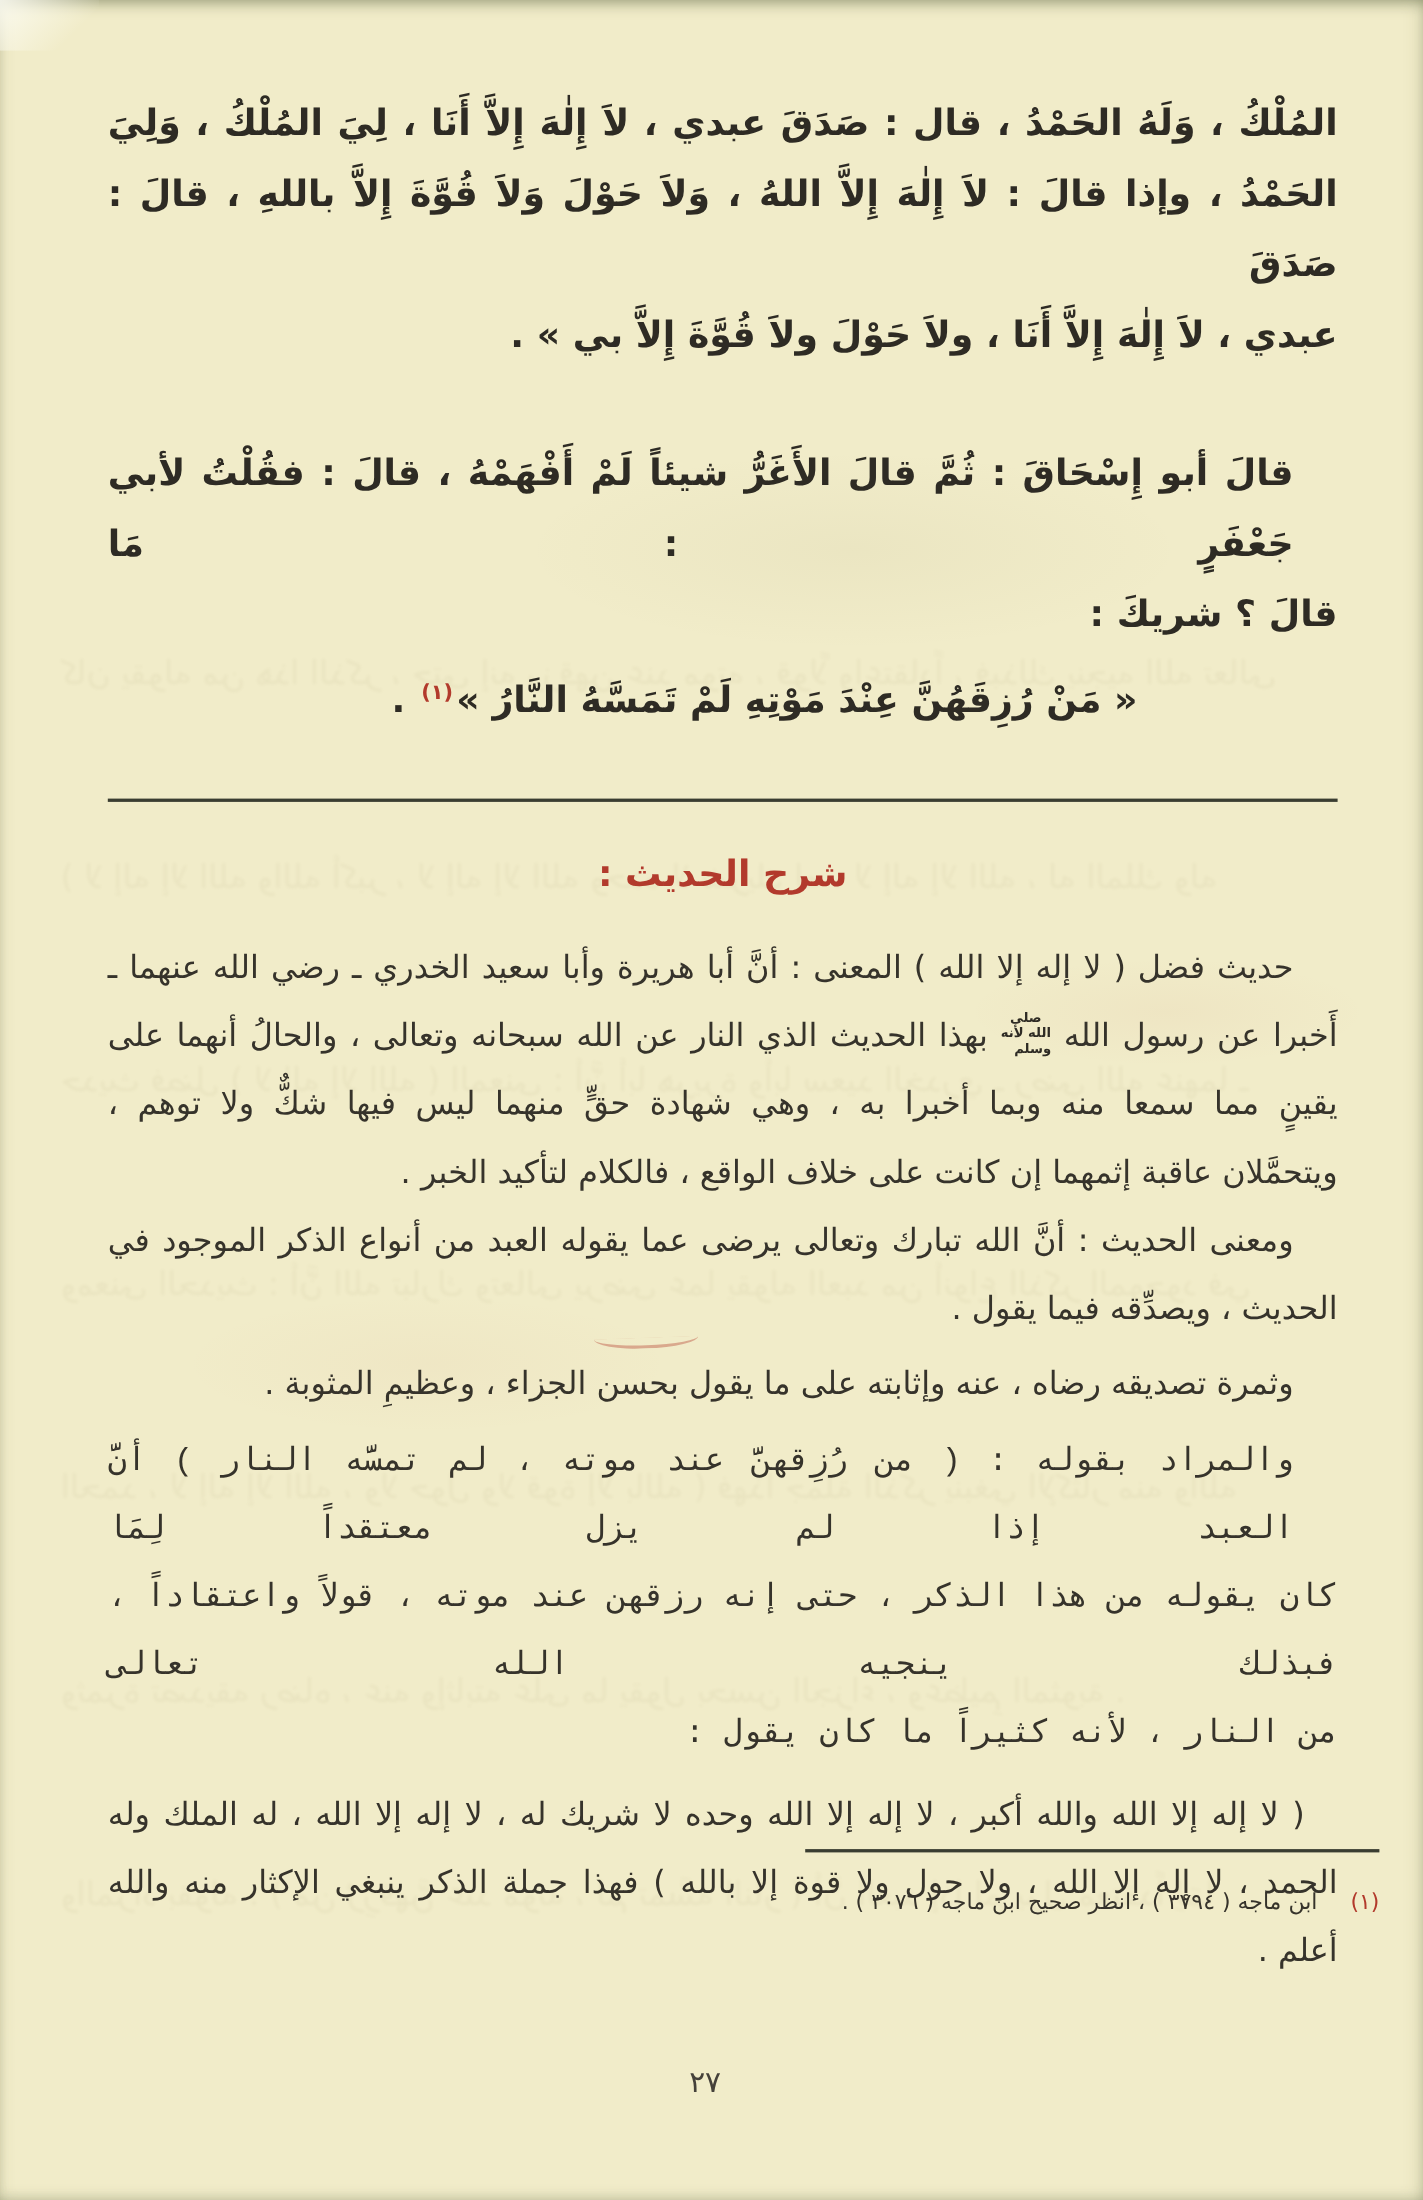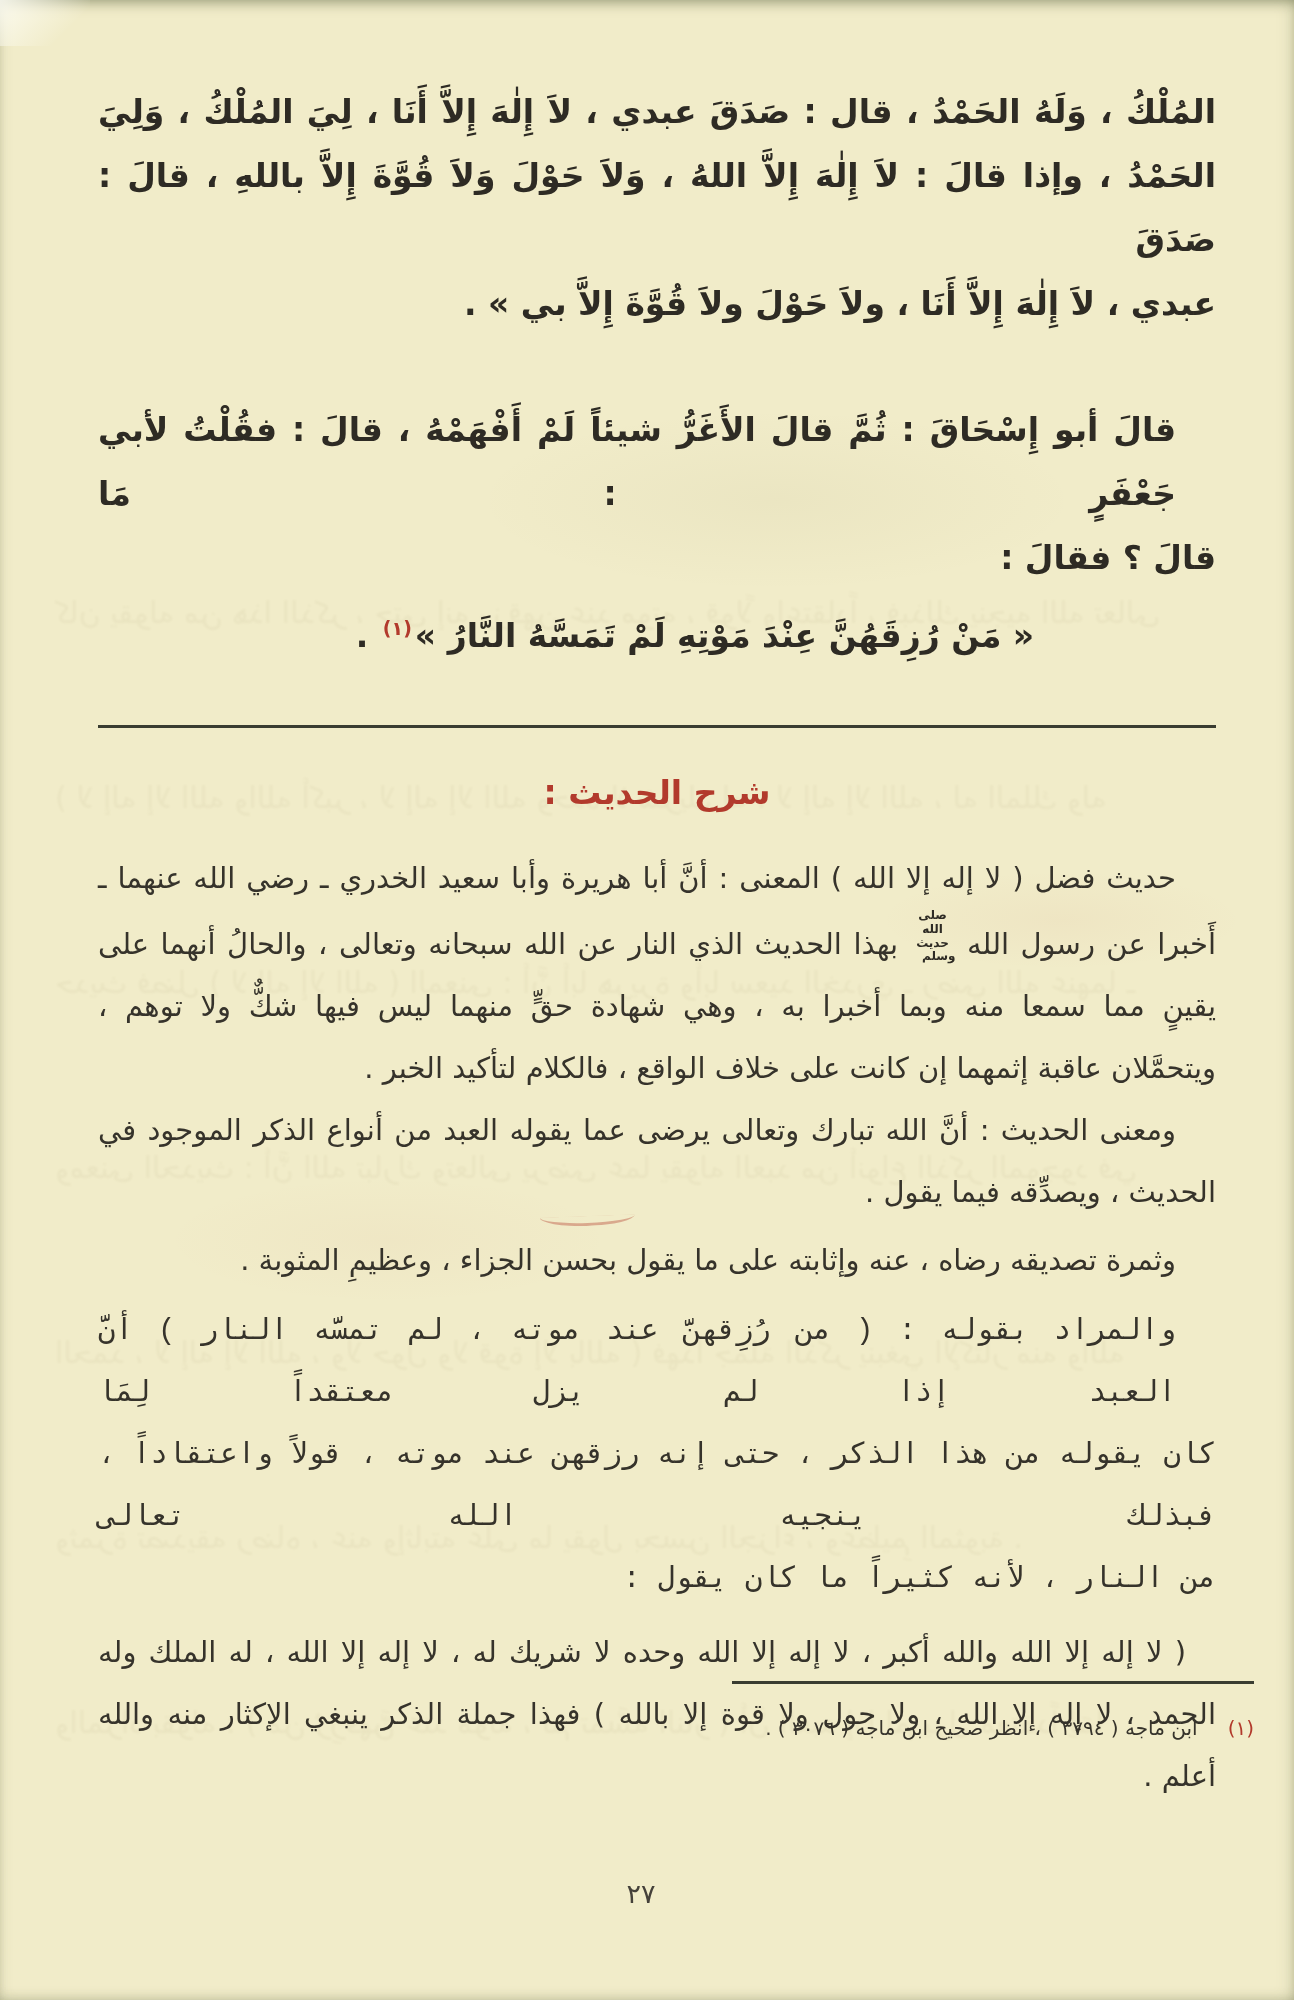--- a/index.html
+++ b/index.html
@@ -121,34 +121,34 @@
   <div class="content">
 
     <div>
       <div class="hl just">المُلْكُ ، وَلَهُ الحَمْدُ ، قال : صَدَقَ عبدي ، لاَ إِلٰهَ إِلاَّ أَنَا ، لِيَ المُلْكُ ، وَلِيَ</div>
       <div class="hl just">الحَمْدُ ، وإذا قالَ : لاَ إِلٰهَ إِلاَّ اللهُ ، وَلاَ حَوْلَ وَلاَ قُوَّةَ إِلاَّ باللهِ ، قالَ : صَدَقَ</div>
       <div class="hl right">عبدي ، لاَ إِلٰهَ إِلاَّ أَنَا ، ولاَ حَوْلَ ولاَ قُوَّةَ إِلاَّ بي » .</div>
     </div>
 
     <div class="isnad">
       <div class="hl just indent">قالَ أبو إِسْحَاقَ : ثُمَّ قالَ الأَغَرُّ شيئاً لَمْ أَفْهَمْهُ ، قالَ : فقُلْتُ لأبي جَعْفَرٍ : مَا</div>
-      <div class="hl right">قالَ ؟ فقالَ :</div>
+      <div class="hl right">قالَ ؟ شريكَ :</div>
     </div>
 
     <div class="quote-line">
       <span>« مَنْ رُزِقَهُنَّ عِنْدَ مَوْتِهِ لَمْ تَمَسَّهُ النَّارُ »</span><span class="fnref">(١)</span><span> .</span>
     </div>
 
     <div class="divider"></div>
 
     <div class="heading">شرح الحديث :</div>
 
     <div class="p1">
       <div class="bl just indent">حديث فضل ( لا إله إلا الله ) المعنى : أنَّ أبا هريرة وأبا سعيد الخدري ـ رضي الله عنهما ـ</div>
-      <div class="bl just"><span>أَخبرا عن رسول الله </span><span class="pbuh">صلى الله حديث وسلم</span><span> بهذا الحديث الذي النار عن الله سبحانه وتعالى ، والحالُ أنهما على</span></div>
+      <div class="bl just"><span>أَخبرا عن رسول الله </span><span class="pbuh">صلى الله لأنه وسلم</span><span> بهذا الحديث الذي النار عن الله سبحانه وتعالى ، والحالُ أنهما على</span></div>
       <div class="bl just">يقينٍ مما سمعا منه وبما أخبرا به ، وهي شهادة حقٍّ منهما ليس فيها شكٌّ ولا توهم ،</div>
       <div class="bl right">ويتحمَّلان عاقبة إثمهما إن كانت على خلاف الواقع ، فالكلام لتأكيد الخبر .</div>
     </div>
 
     <div class="p2">
       <div class="bl just indent">ومعنى الحديث : أنَّ الله تبارك وتعالى يرضى عما يقوله العبد من أنواع الذكر الموجود في</div>
       <div class="bl right">الحديث ، ويصدِّقه فيما يقول .</div>
     </div>
 
     <div class="p3">

